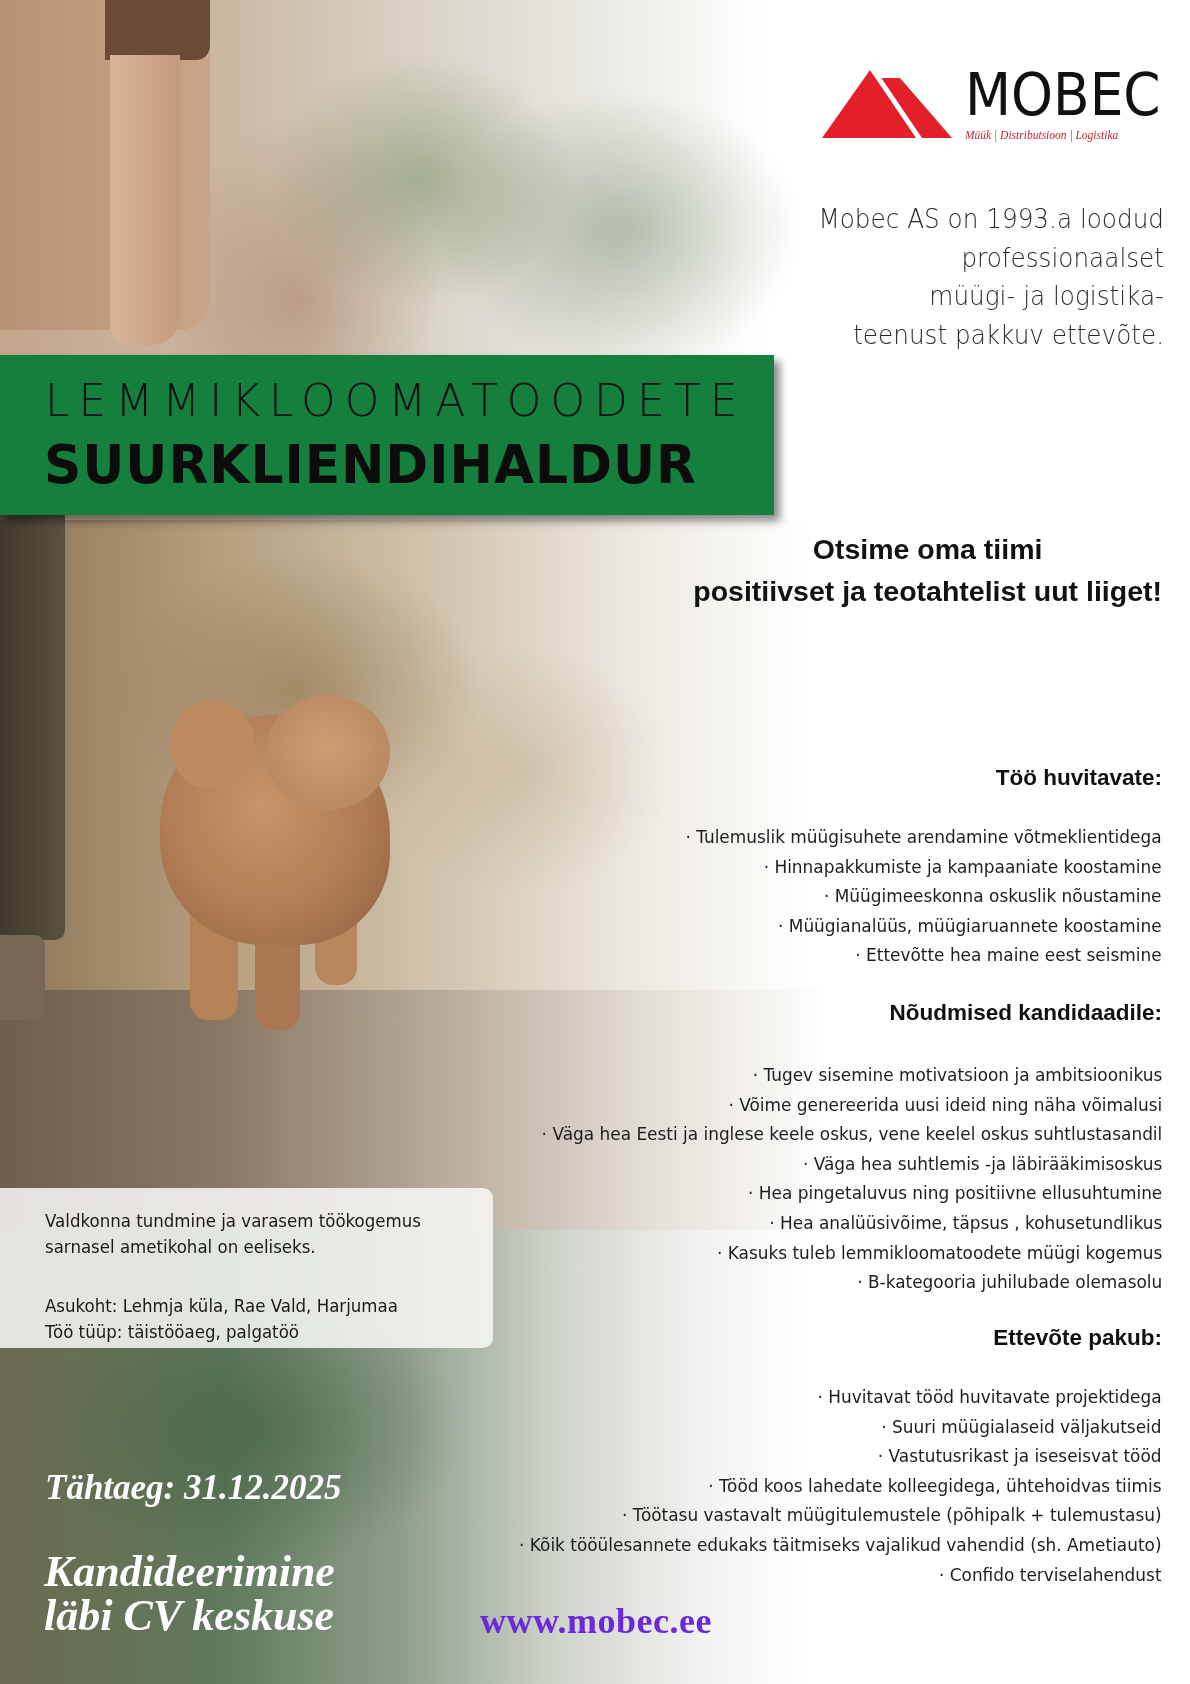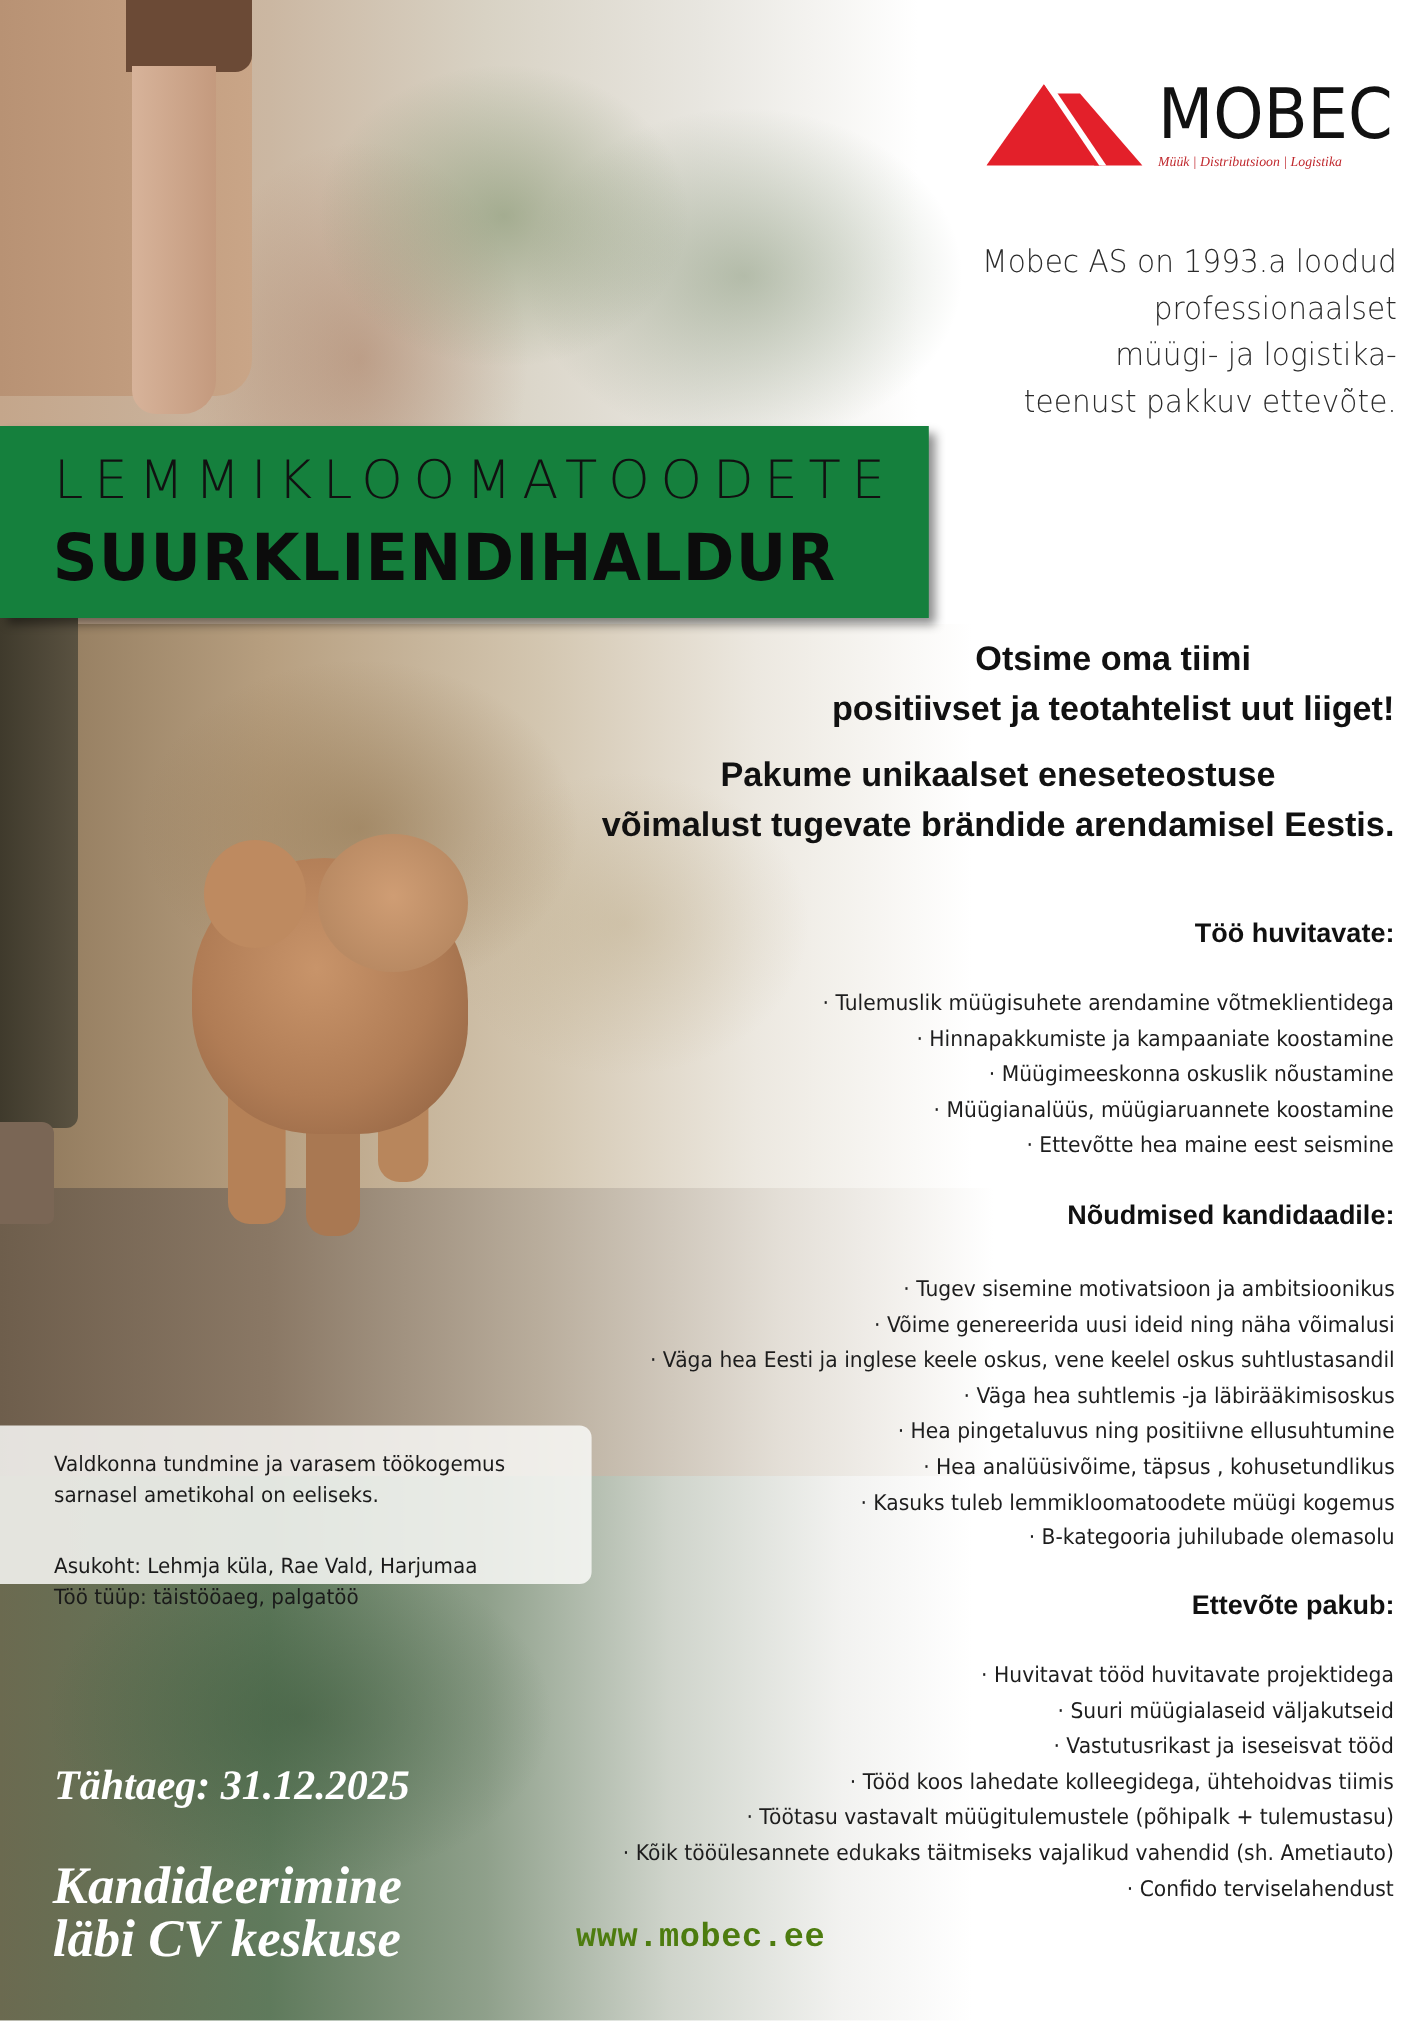--- a/index.html
+++ b/index.html
@@ -72,31 +72,31 @@
   .list li { white-space:nowrap; transform:scaleX(0.94); transform-origin:right center; }
   .list li::before { content:"· "; }
   .st-too { top:765px; }
   .list-too { top:822px; }
   .st-noud { top:1000px; }
   .list-noud { top:1060px; }
   .st-pak { top:1325px; }
   .list-pak { top:1382px; }
 
   
-  .info-box { position:absolute; left:0; top:1188px; width:493px; height:132px; background:rgba(248,248,246,0.86); border-radius:0 10px 10px 0; }
+  .info-box { position:absolute; left:0; top:1188px; width:493px; height:160px; background:rgba(248,248,246,0.86); border-radius:0 10px 10px 0; }
   .info-box p { margin:0; position:absolute; left:45px; font-family:"DejaVu Sans", sans-serif; font-size:17.5px; line-height:26px; color:#1a1a1a; white-space:nowrap; transform:scaleX(0.95); transform-origin:left center; }
   .info-p1 { top:20px; }
   .info-p2 { top:105px; }
 
   
   .deadline { position:absolute; left:45px; top:1468px; font-family:"Liberation Serif", serif; font-style:italic; font-weight:700; font-size:35px; color:#ffffff; white-space:nowrap; }
   .apply { position:absolute; left:44px; top:1550px; font-family:"Liberation Serif", serif; font-style:italic; font-weight:700; font-size:44px; line-height:44px; color:#ffffff; white-space:nowrap; }
 
   
-  .url { position:absolute; left:480px; top:1600px; font-family:Liberation Mono, monospace; font-weight:700; font-size:28px; color:#4d7c0f; letter-spacing:0.5px; }
+  .url { position:absolute; left:480px; top:1600px; font-family:Liberation Serif, serif; font-weight:700; font-size:36px; color:#6d28d9; letter-spacing:0.5px; }
 </style>
 </head>
 <body>
 
 <div class="poster">
 
   <div class="photo">
     <div class="layer bg-top"></div>
     <div class="layer bg-mid"></div>
     <div class="layer bg-ground"></div>
@@ -132,24 +132,20 @@
   </div>
 
   <div class="title-card">
     <div class="title-line1">LEMMIKLOOMATOODETE</div>
     <div class="title-line2">SUURKLIENDIHALDUR</div>
   </div>
 
   <div class="headline hl-1">
     <div>Otsime oma tiimi</div>
     <div>positiivset ja teotahtelist uut liiget!</div>
-  </div>
-  <div class="headline hl-2">
-    <div>Pakume unikaalset eneseteostuse</div>
-    <div>võimalust tugevate brändide arendamisel Eestis.</div>
   </div>
 
   <div class="section-title st-too">Töö huvitavate:</div>
   <ul class="list list-too">
     <li>Tulemuslik müügisuhete arendamine võtmeklientidega</li>
     <li>Hinnapakkumiste ja kampaaniate koostamine</li>
     <li>Müügimeeskonna oskuslik nõustamine</li>
     <li>Müügianalüüs, müügiaruannete koostamine</li>
     <li>Ettevõtte hea maine eest seismine</li>
   </ul>

